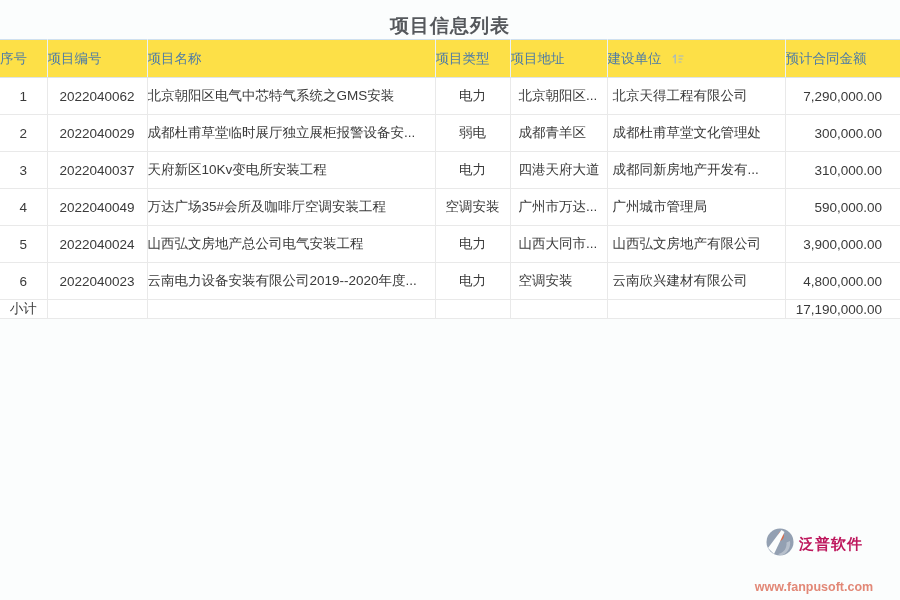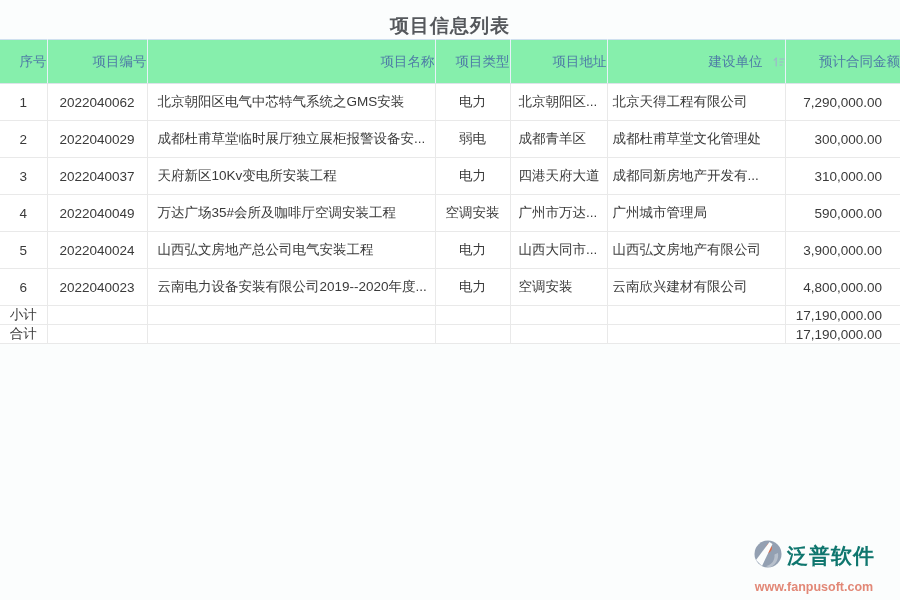--- a/index.html
+++ b/index.html
@@ -18,74 +18,74 @@
     padding-top:13px;
     letter-spacing:1px;
   }
   table.project-table {
     width:900px;
     border-collapse:collapse;
     table-layout:fixed;
     font-size:13.5px;
   }
   th {
-    background:#86efac;
+    background:#fde047;
     color:#4e7ca6;
     font-weight:400;
-    height:44px;
+    height:38px;
     border:1px solid #e8f1fa;
     border-top:1px solid #cfe0ef;
     border-bottom:1px solid #dde4ea;
     white-space:nowrap;
     overflow:hidden;
-    text-align:right;
+    text-align:left;
   }
   td {
     background:#ffffff;
     color:#3a3a3a;
     border:1px solid #e9e9e9;
     height:37px;
     white-space:nowrap;
     overflow:hidden;
     text-align:center;
   }
   th:first-child, td:first-child { border-left:none; }
   th:last-child,  td:last-child  { border-right:none; }
   tr.sum-row td { height:17px; }
-  td.cell-name    { text-align:left; padding-left:10px; }
+  td.cell-name    { text-align:left; }
   td.cell-address { text-align:left; padding-left:8px;margin-left:20px; }
   td.cell-builder { text-align:left; padding-left:5px; }
   td.cell-amount  { text-align:right; padding-right:18px; }
   .th-flex { display:inline-flex; align-items:center; gap:10px; }
   .sort-icon svg { display:block; }
   
   .brand {
     position:absolute;
     right:8px;
     bottom:6px;
     width:156px;
     text-align:center;
   }
   .brand-top {
     display:flex;
     align-items:center;
     justify-content:center;
     gap:4px;
   }
   .brand-name {
-    font-size:21px;
+    font-size:15px;
     font-weight:bold;
-    color:#0f766e;
+    color:#be185d;
     letter-spacing:1px;
   }
   .brand-url {
     font-size:12.5px;
     font-weight:bold;
     color:#e28877;
-    margin-top:7px;
+    margin-top:19px;
   }
 </style>
 </head>
 <body>
 
 <div class="page-title">项目信息列表</div>
 
 <table class="project-table">
   <colgroup>
     <col style="width:47px">
@@ -179,29 +179,20 @@
     </tr>
     <tr class="sum-row">
       <td>小计</td>
       <td></td>
       <td></td>
       <td></td>
       <td></td>
       <td></td>
       <td class="cell-amount">17,190,000.00</td>
     </tr>
-    <tr class="sum-row">
-      <td>合计</td>
-      <td></td>
-      <td></td>
-      <td></td>
-      <td></td>
-      <td></td>
-      <td class="cell-amount">17,190,000.00</td>
-    </tr>
   </tbody>
 </table>
 
 <div class="brand">
   <div class="brand-top">
     <span>
       <svg width="30" height="30" viewBox="0 0 30 30">
         <circle cx="15" cy="15" r="13.5" fill="#93a0b2"></circle>
         <path d="M15.5 4.5 C20.5 6.5 20 12 14.5 14.5 C12.5 10.5 12.5 6.5 15.5 4.5 Z" fill="#d96a4a"></path>
         <path d="M3 21 L16.5 3 L19.5 5 L9 27 Z" fill="#fbfdfd"></path>

